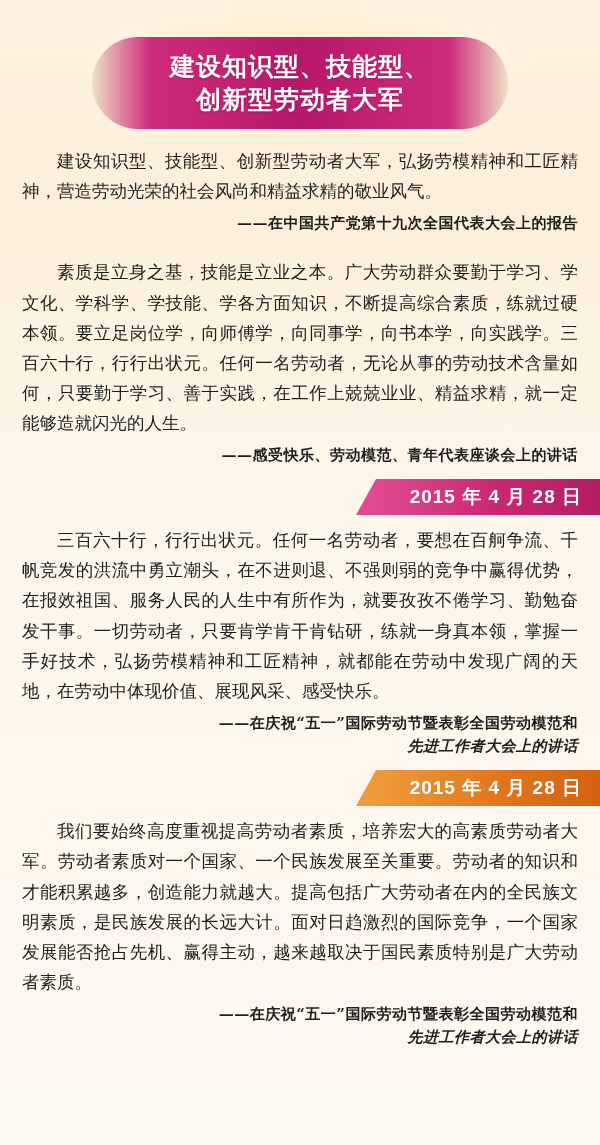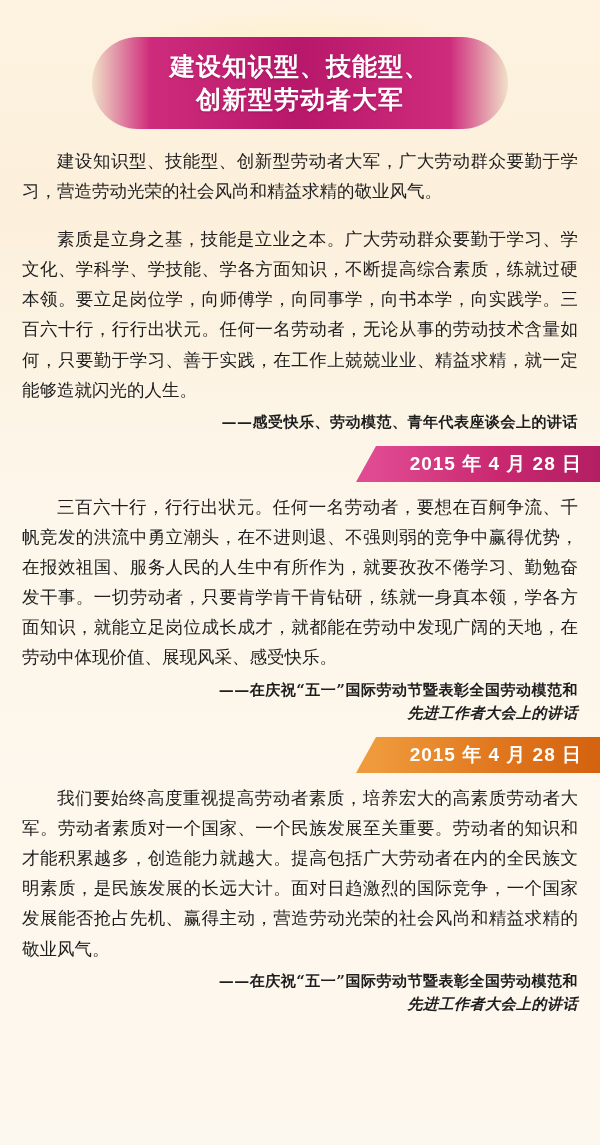--- a/index.html
+++ b/index.html
@@ -134,45 +134,48 @@
 
   <div class="header-wrap">
     <div class="header-glow"></div>
     <div class="title-bar">
       <div class="title-text">建设知识型、技能型、<br>创新型劳动者大军</div>
     </div>
   </div>
 
   <div class="section">
     <div class="accent pink" style="top:0;height:0;"></div>
-    <div class="para">建设知识型、技能型、创新型劳动者大军，广大劳动群众要勤于学习，营造劳动光荣的社会风尚和精益求精的敬业风气。</div>
+    <div class="para">建设知识型、技能型、创新型劳动者大军，弘扬劳模精神和工匠精神，营造劳动光荣的社会风尚和精益求精的敬业风气。</div>
+    <div class="source">
+      <span>——在中国共产党第十九次全国代表大会上的报告</span>
+    </div>
   </div>
 
   <div class="section">
     <div class="para">素质是立身之基，技能是立业之本。广大劳动群众要勤于学习、学文化、学科学、学技能、学各方面知识，不断提高综合素质，练就过硬本领。要立足岗位学，向师傅学，向同事学，向书本学，向实践学。三百六十行，行行出状元。任何一名劳动者，无论从事的劳动技术含量如何，只要勤于学习、善于实践，在工作上兢兢业业、精益求精，就一定能够造就闪光的人生。</div>
     <div class="source">
       <span>——感受快乐、劳动模范、青年代表座谈会上的讲话</span>
     </div>
   </div>
 
   <div class="section">
     <div class="date-row">
       <div class="date-tab pink">2015 年 4 月 28 日</div>
     </div>
-    <div class="para">三百六十行，行行出状元。任何一名劳动者，要想在百舸争流、千帆竞发的洪流中勇立潮头，在不进则退、不强则弱的竞争中赢得优势，在报效祖国、服务人民的人生中有所作为，就要孜孜不倦学习、勤勉奋发干事。一切劳动者，只要肯学肯干肯钻研，练就一身真本领，学各方面知识，就能立足岗位成长成才，就都能在劳动中发现广阔的天地，在劳动中体现价值、展现风采、感受快乐。</div>
+    <div class="para">三百六十行，行行出状元。任何一名劳动者，要想在百舸争流、千帆竞发的洪流中勇立潮头，在不进则退、不强则弱的竞争中赢得优势，在报效祖国、服务人民的人生中有所作为，就要孜孜不倦学习、勤勉奋发干事。一切劳动者，只要肯学肯干肯钻研，练就一身真本领，掌握一手好技术，弘扬劳模精神和工匠精神，就都能在劳动中发现广阔的天地，在劳动中体现价值、展现风采、感受快乐。</div>
     <div class="source">
       <span>——在庆祝“五一”国际劳动节暨表彰全国劳动模范和</span>
       <span class="line2">先进工作者大会上的讲话</span>
     </div>
   </div>
 
   <div class="section">
     <div class="date-row">
       <div class="date-tab orange">2015 年 4 月 28 日</div>
     </div>
-    <div class="para">我们要始终高度重视提高劳动者素质，培养宏大的高素质劳动者大军。劳动者素质对一个国家、一个民族发展至关重要。劳动者的知识和才能积累越多，创造能力就越大。提高包括广大劳动者在内的全民族文明素质，是民族发展的长远大计。面对日趋激烈的国际竞争，一个国家发展能否抢占先机、赢得主动，营造劳动光荣的社会风尚和精益求精的敬业风气。</div>
+    <div class="para">我们要始终高度重视提高劳动者素质，培养宏大的高素质劳动者大军。劳动者素质对一个国家、一个民族发展至关重要。劳动者的知识和才能积累越多，创造能力就越大。提高包括广大劳动者在内的全民族文明素质，是民族发展的长远大计。面对日趋激烈的国际竞争，一个国家发展能否抢占先机、赢得主动，越来越取决于国民素质特别是广大劳动者素质。</div>
     <div class="source">
       <span>——在庆祝“五一”国际劳动节暨表彰全国劳动模范和</span>
       <span class="line2">先进工作者大会上的讲话</span>
     </div>
   </div>
 
 </div>
 
 </body></html>

